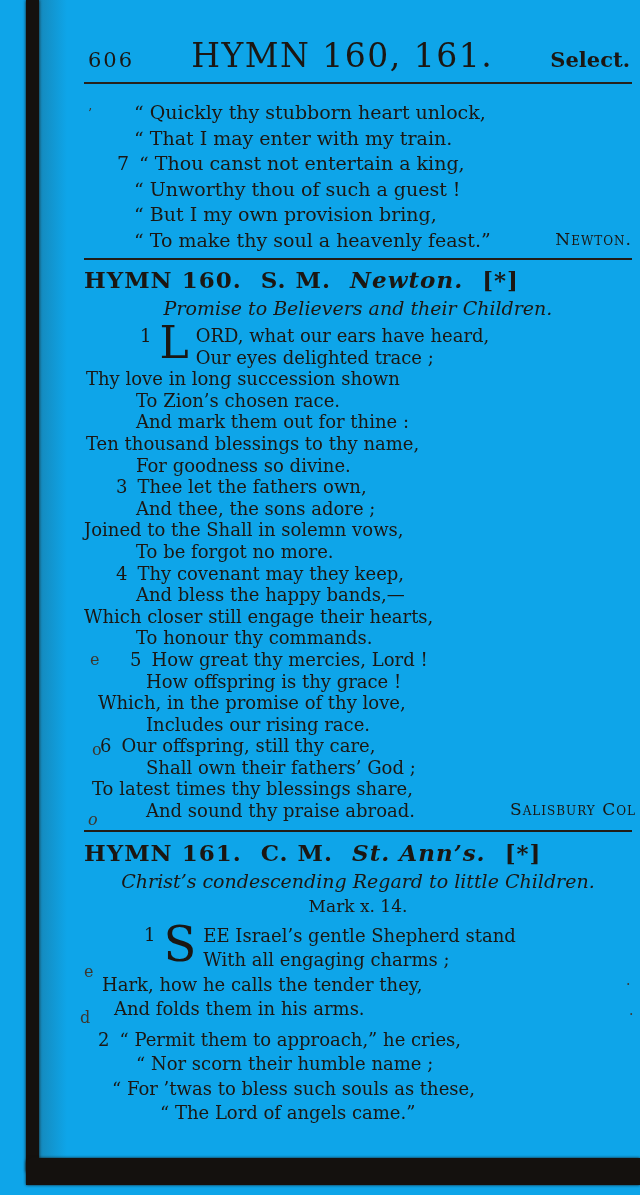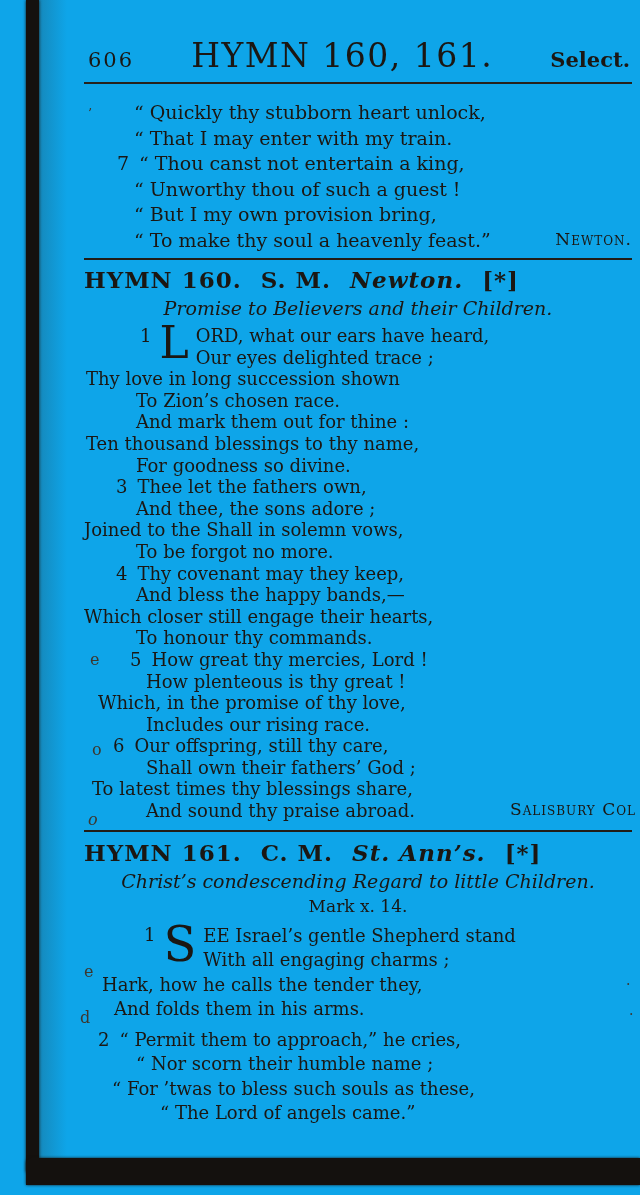--- a/index.html
+++ b/index.html
@@ -110,25 +110,25 @@
         <div class="line" style="margin-left:52px">And thee, the sons adore ;</div>
         <div class="line" style="margin-left:0px">Joined to the Shall in solemn vows,</div>
         <div class="line" style="margin-left:52px">To be forgot no more.</div>
 
         <div class="line" style="margin-left:32px"><span class="vnum">4</span><span>Thy covenant may they keep,</span></div>
         <div class="line" style="margin-left:52px">And bless the happy bands,—</div>
         <div class="line" style="margin-left:0px">Which closer still engage their hearts,</div>
         <div class="line" style="margin-left:52px">To honour thy commands.</div>
 
         <div class="line" style="margin-left:46px"><span class="vnum">5</span><span>How great thy mercies, Lord !</span></div>
-        <div class="line" style="margin-left:62px">How plenteous is thy great !</div>
+        <div class="line" style="margin-left:62px">How offspring is thy grace !</div>
         <div class="line" style="margin-left:14px">Which, in the promise of thy love,</div>
         <div class="line" style="margin-left:62px">Includes our rising race.</div>
 
-        <div class="line" style="margin-left:29px"><span class="vnum">6</span><span>Our offspring, still thy care,</span></div>
+        <div class="line" style="margin-left:16px"><span class="vnum">6</span><span>Our offspring, still thy care,</span></div>
         <div class="line" style="margin-left:62px">Shall own their fathers’ God ;</div>
         <div class="line" style="margin-left:8px">To latest times thy blessings share,</div>
         <div class="line rel" style="margin-left:62px">
           <span>And sound thy praise abroad.</span>
           <span class="attrib clip">Salisbury Col</span>
         </div>
 
       </div>
     </section>
 

